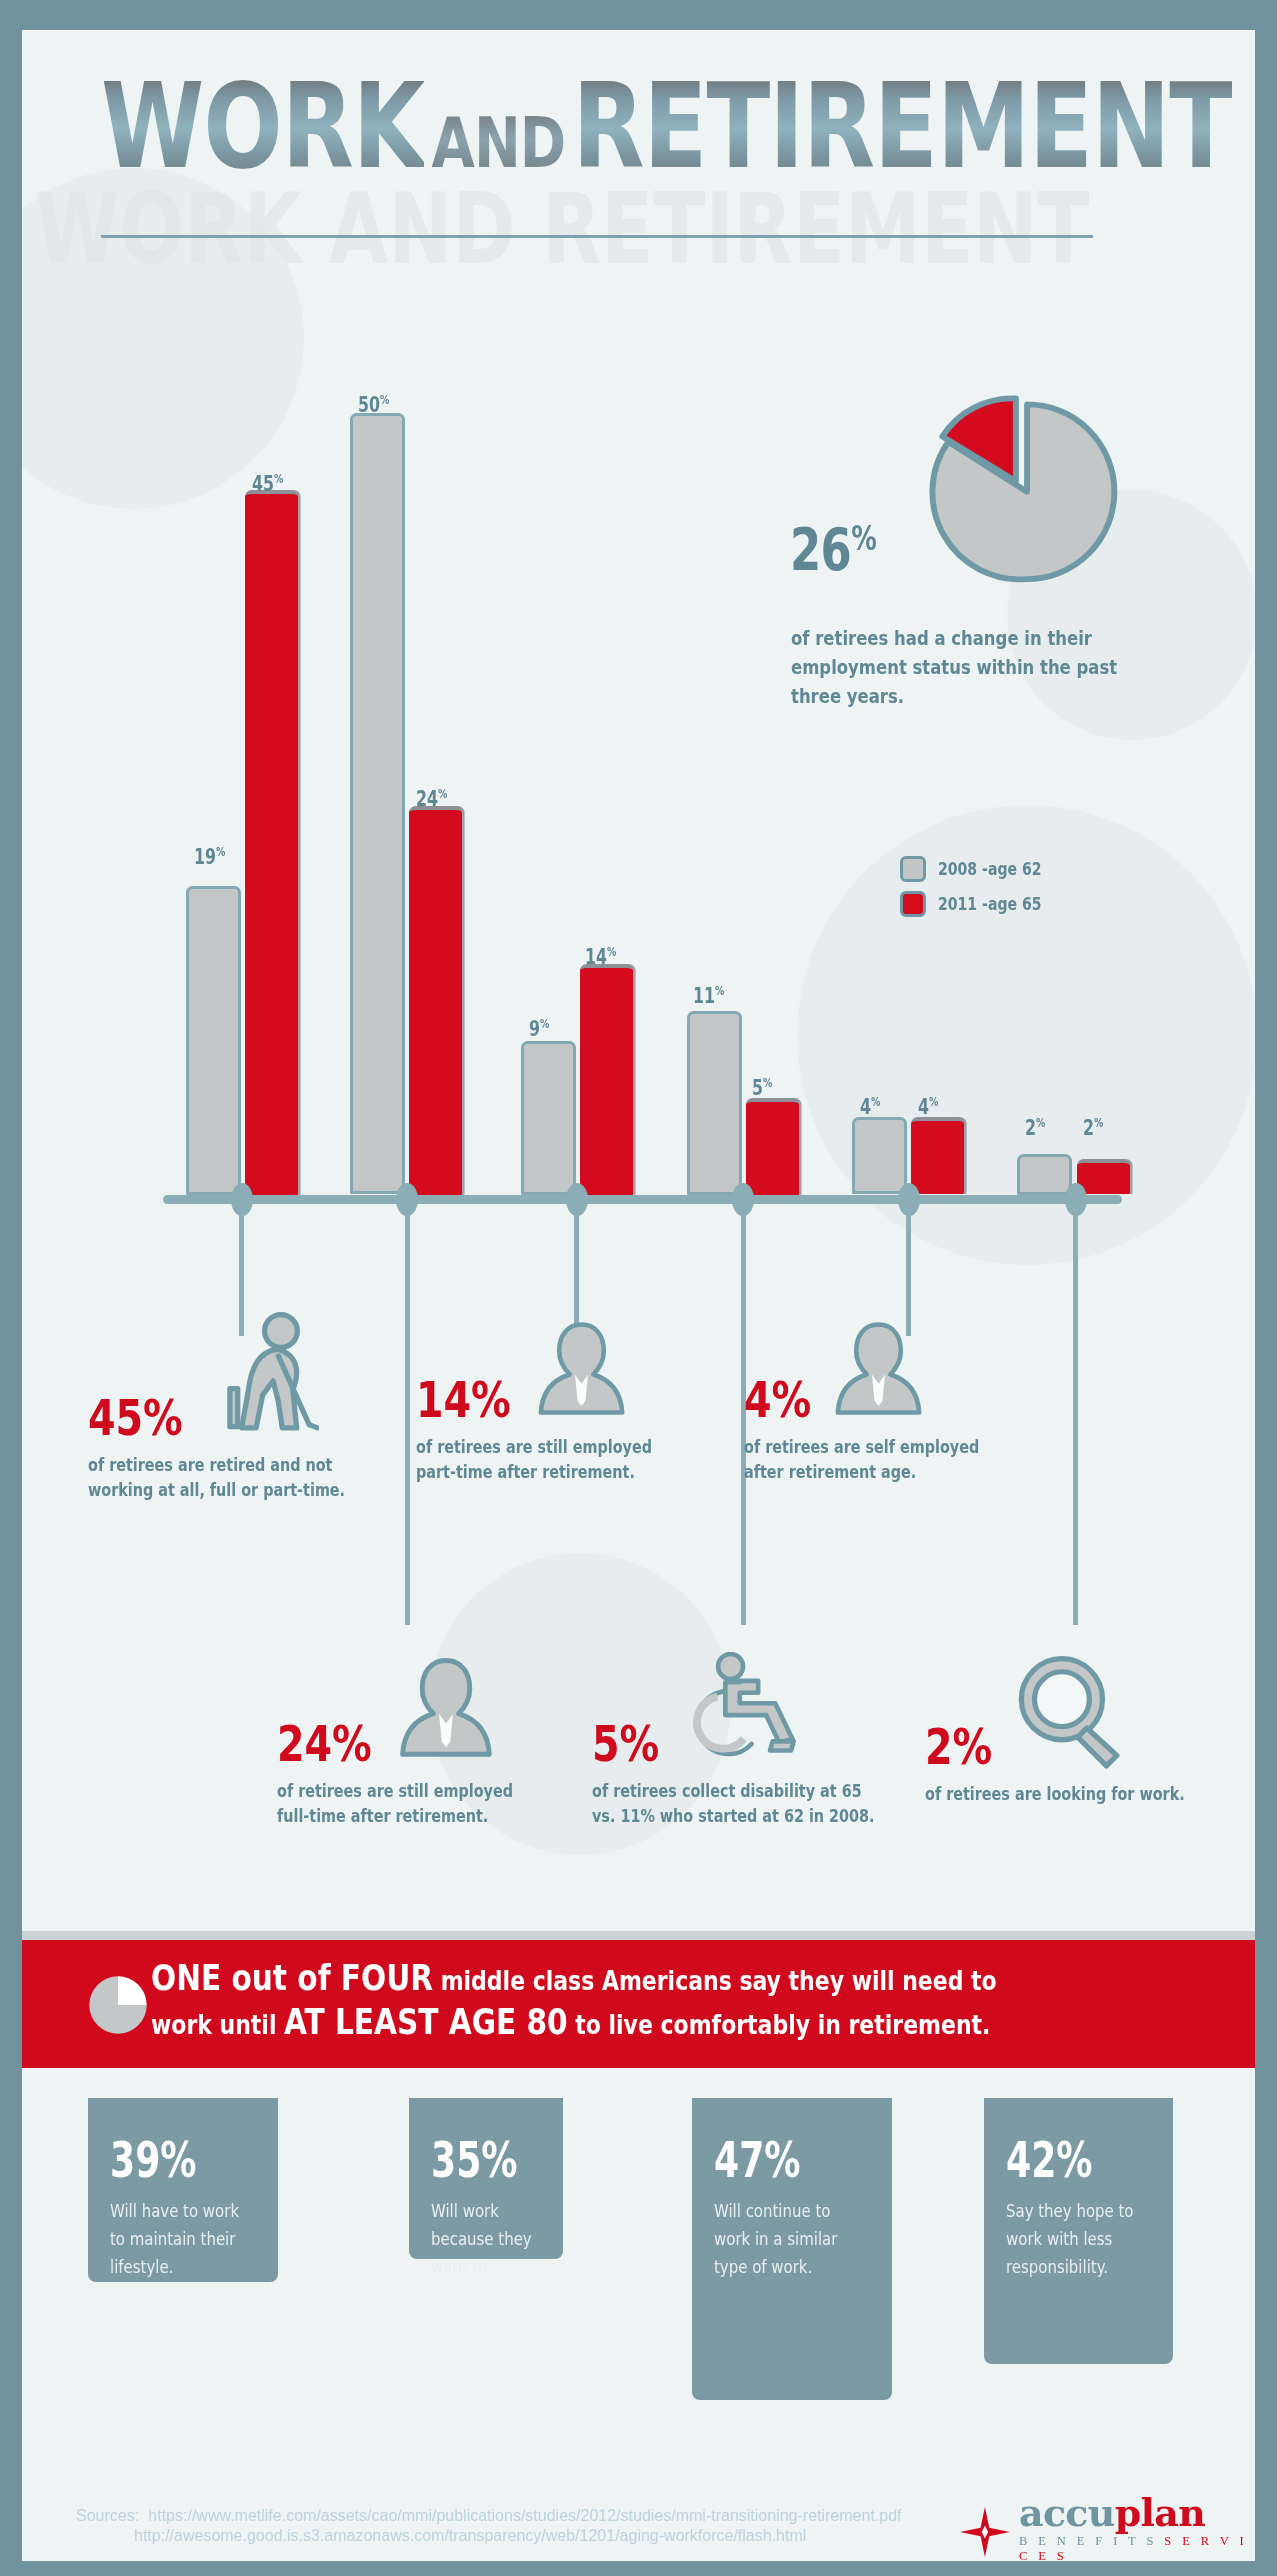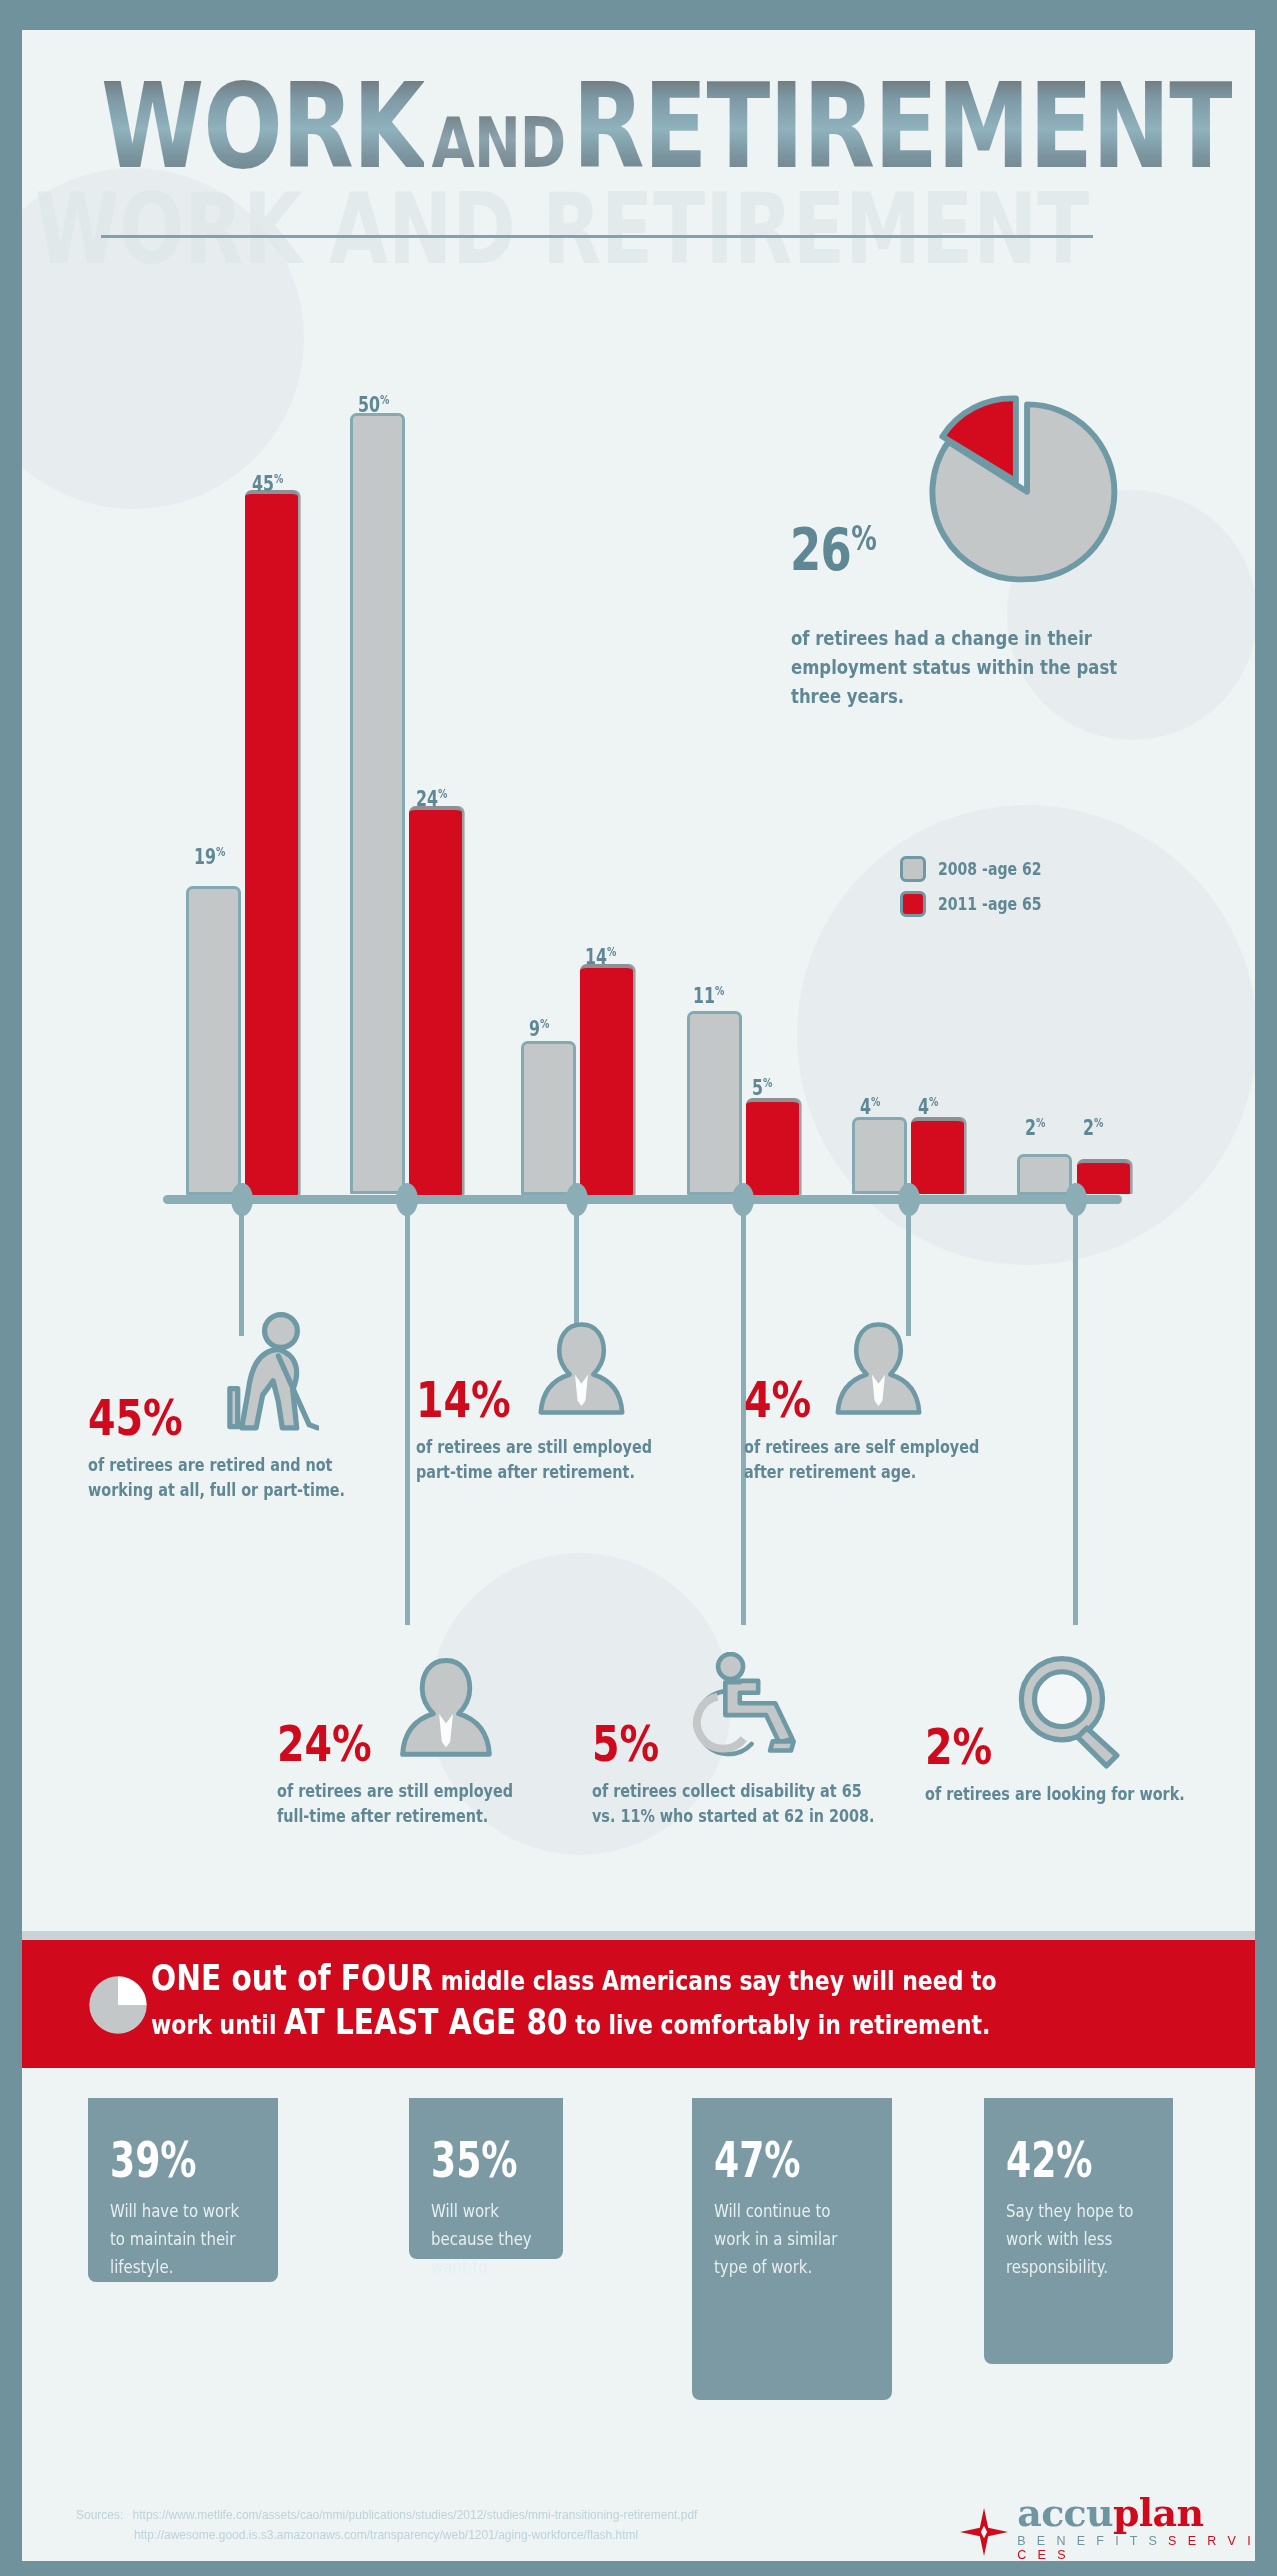--- a/index.html
+++ b/index.html
@@ -164,36 +164,36 @@
     margin-top:14.4px;
     font-family:"DejaVu Sans Condensed","DejaVu Sans",sans-serif;
     font-size:17.7px; line-height:27.6px; color:#e7eff1; font-weight:normal;
     transform: scaleX(.94); transform-origin:left top;
   }
 
   
   .sources {
     position:absolute; left:54px; top:2476px;
     font-family:"Liberation Sans", sans-serif;
-    font-size:12px; line-height:19.7px; color:#bcd3da;
+    font-size:16px; line-height:19.7px; color:#bcd3da;
   }
   .sources .lab { margin-right:9.2px; }
   .sources .ind { padding-left:58px; display:block; }
 
   .logo { position:absolute; left:938px; top:2464px; display:flex; align-items:flex-start; }
   .logo-star { margin-top:7.9px; }
   .logo-words { margin-left:9.2px; }
   .logo-top {
     font-family:"DejaVu Serif", serif; font-weight:bold; font-size:38px; line-height:37px;
     letter-spacing:-0.7px;
   }
   .logo-accu { color:#6f95a0; }
   .logo-plan { color:#cf0a1c; }
   .logo-sub {
-    font-family:Liberation Sans, sans-serif; font-size:12.5px; letter-spacing:3.9px;
+    font-family:Liberation Serif, serif; font-size:12.5px; letter-spacing:3.9px;
     color:#6f95a0; margin-top:2.6px;
   }
   .logo-sub .r { color:#cf0a1c; }
 </style>
 </head>
 <body>
 
 <div class="frame">
 
   <div class="blob b1"></div>

